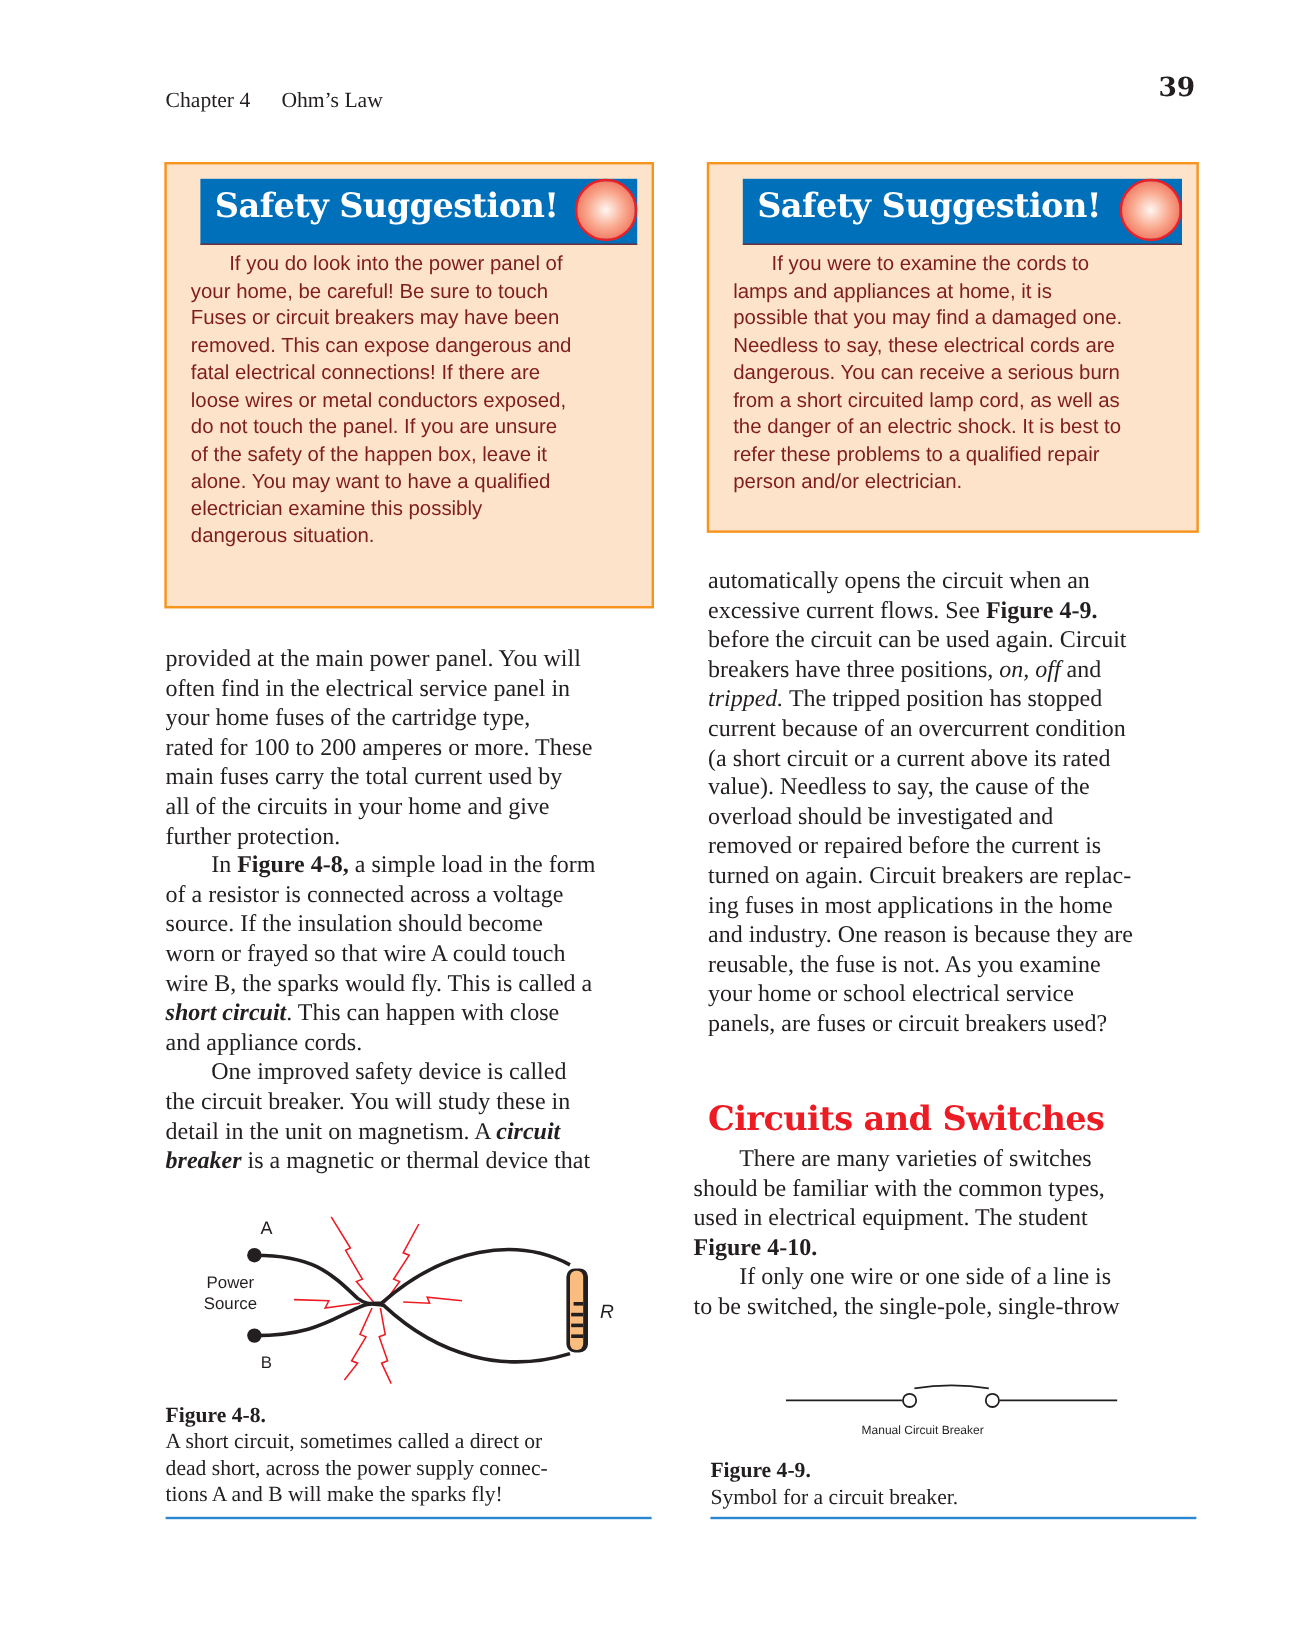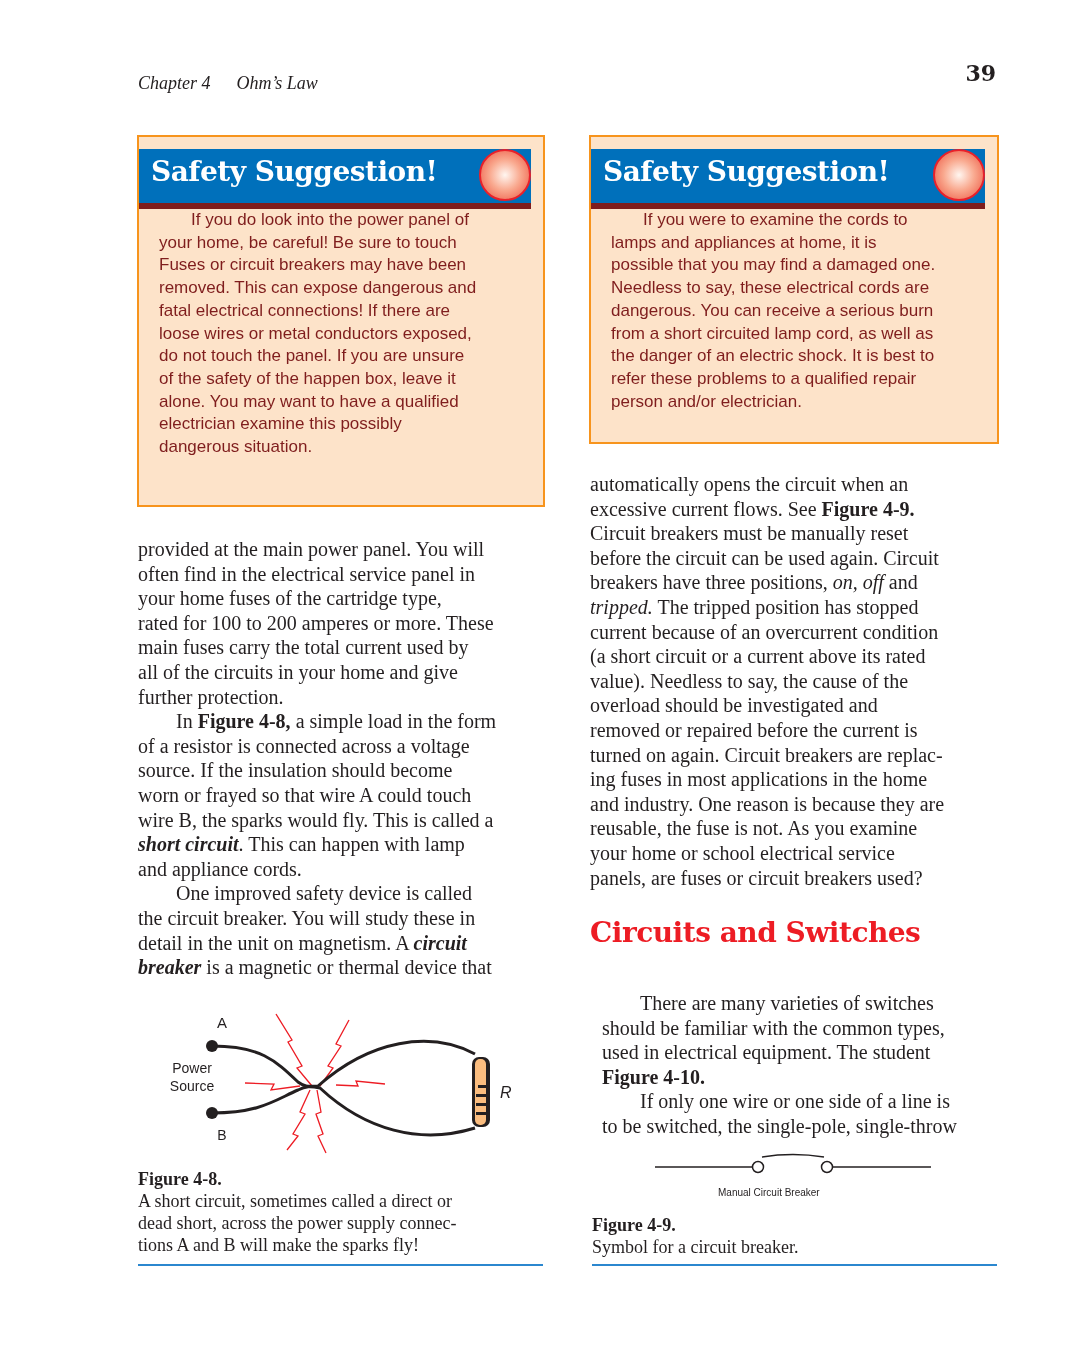--- a/index.html
+++ b/index.html
@@ -1,28 +1,28 @@
 <!DOCTYPE html>
 <html><head>
 <meta charset="utf-8">
 <style>
   html, body { margin: 0; padding: 0; background: #ffffff; }
   body { width: 1088px; height: 1361px; position: relative; overflow: hidden;
          font-family: "Liberation Serif", "DejaVu Serif", serif; color: #231f20; }
   .abs { position: absolute; }
 
   
-  .running-head { left: 138px; top: 73px; font-size: 18px; color: #231f20; font-style: italic; }
+  .running-head { left: 138px; top: 73px; font-size: 18px; color: #231f20; }
   .running-head .sep { display: inline-block; width: 26px; }
   .page-number { right: 92px; top: 60px; font-size: 22px; font-weight: bold; font-family: "DejaVu Serif", serif; }
 
   
   .safety-box { background: #fde3c9; border: 2px solid #f7941d; box-sizing: border-box; }
-  .safety-header { position: absolute; left: 0; right: 12px; top: 12px; height: 54px;
-                   background: #0070bb; border-bottom: 6px solid #7f1d1d; }
+  .safety-header { position: absolute; left: 28px; right: 12px; top: 12px; height: 54px;
+                   background: #0070bb; border-bottom: 1px solid #7f1d1d; }
   .safety-title { position: absolute; left: 12px; top: 6px; color: #ffffff; font-size: 28px;
                   font-weight: bold; font-family: "DejaVu Serif", serif; letter-spacing: -0.5px; }
   .warning-light { position: absolute; right: 0px; top: 0px; width: 52px; height: 52px; border-radius: 50%;
                    background: radial-gradient(circle at 50% 50%, #fff6f0 0%, #f9a98f 45%, #f0705a 80%, #e8503e 100%);
                    border: 2px solid #e8202a; box-sizing: border-box; }
   .safety-body { position: absolute; left: 20px; right: 14px; top: 72px;
                  font-family: "Liberation Sans", "DejaVu Sans", sans-serif; font-size: 17px; line-height: 22.7px; color: #7f1d1d; }
   .safety-body .indent { display: inline-block; width: 32px; }
 
   #box-left { left: 137px; top: 135px; width: 408px; height: 372px; }
@@ -30,21 +30,21 @@
 
   
   .body-text { font-size: 20px; line-height: 24.6px; color: #231f20; }
   .body-text p { margin: 0; }
   .body-text .ind { display: inline-block; width: 38px; }
   .body-text b { font-weight: bold; }
   .body-text i { font-style: italic; }
 
   #col-left-text { left: 138px; top: 537px; width: 410px; }
   #col-right-text { left: 590px; top: 472px; width: 410px; }
-  #col-right-text2 { left: 602px; top: 954px; width: 410px; margin-top: 37px; }
+  #col-right-text2 { left: 578px; top: 954px; width: 410px; }
 
   .section-heading { left: 590px; top: 916px; font-size: 28px; font-weight: bold; color: #ed1c24;
                      font-family: "DejaVu Serif", serif; letter-spacing: -0.5px; }
 
   
   .fig-label { font-family: "Liberation Sans", "DejaVu Sans", sans-serif; font-size: 15px; color: #231f20; }
   .caption { font-size: 18px; line-height: 22px; color: #231f20; }
   .caption b { font-weight: bold; }
   .rule { height: 2px; background: #2b87cf; }
 
@@ -112,21 +112,21 @@
     <span style="display:block">main fuses carry the total current used by</span>
     <span style="display:block">all of the circuits in your home and give</span>
     <span style="display:block">further protection.</span>
   </p>
   <p>
     <span style="display:block"><span class="ind"></span><span>In </span><b>Figure 4-8,</b><span> a simple load in the form</span></span>
     <span style="display:block">of a resistor is connected across a voltage</span>
     <span style="display:block">source. If the insulation should become</span>
     <span style="display:block">worn or frayed so that wire A could touch</span>
     <span style="display:block">wire B, the sparks would fly. This is called a</span>
-    <span style="display:block"><b><i>short circuit</i></b><span>. This can happen with lamp</span></span>
+    <span style="display:block"><b><i>short circuit</i></b><span>. This can happen with close</span></span>
     <span style="display:block">and appliance cords.</span>
   </p>
   <p>
     <span style="display:block"><span class="ind"></span><span>One improved safety device is called</span></span>
     <span style="display:block">the circuit breaker. You will study these in</span>
     <span style="display:block"><span>detail in the unit on magnetism. A </span><b><i>circuit</i></b></span>
     <span style="display:block"><b><i>breaker</i></b><span> is a magnetic or thermal device that</span></span>
   </p>
 </div>
 
@@ -168,21 +168,20 @@
   <div>A short circuit, sometimes called a direct or</div>
   <div>dead short, across the power supply connec-</div>
   <div>tions A and B will make the sparks fly!</div>
 </div>
 <div class="abs rule" id="fig8-rule"></div>
 
 <div class="abs body-text" id="col-right-text">
   <p>
     <span style="display:block">automatically opens the circuit when an</span>
     <span style="display:block"><span>excessive current flows. See </span><b>Figure 4-9.</b></span>
-    <span style="display:block">Circuit breakers must be manually reset</span>
     <span style="display:block">before the circuit can be used again. Circuit</span>
     <span style="display:block"><span>breakers have three positions, </span><i>on, off</i><span> and</span></span>
     <span style="display:block"><i>tripped.</i><span> The tripped position has stopped</span></span>
     <span style="display:block">current because of an overcurrent condition</span>
     <span style="display:block">(a short circuit or a current above its rated</span>
     <span style="display:block">value). Needless to say, the cause of the</span>
     <span style="display:block">overload should be investigated and</span>
     <span style="display:block">removed or repaired before the current is</span>
     <span style="display:block">turned on again. Circuit breakers are replac-</span>
     <span style="display:block">ing fuses in most applications in the home</span>

